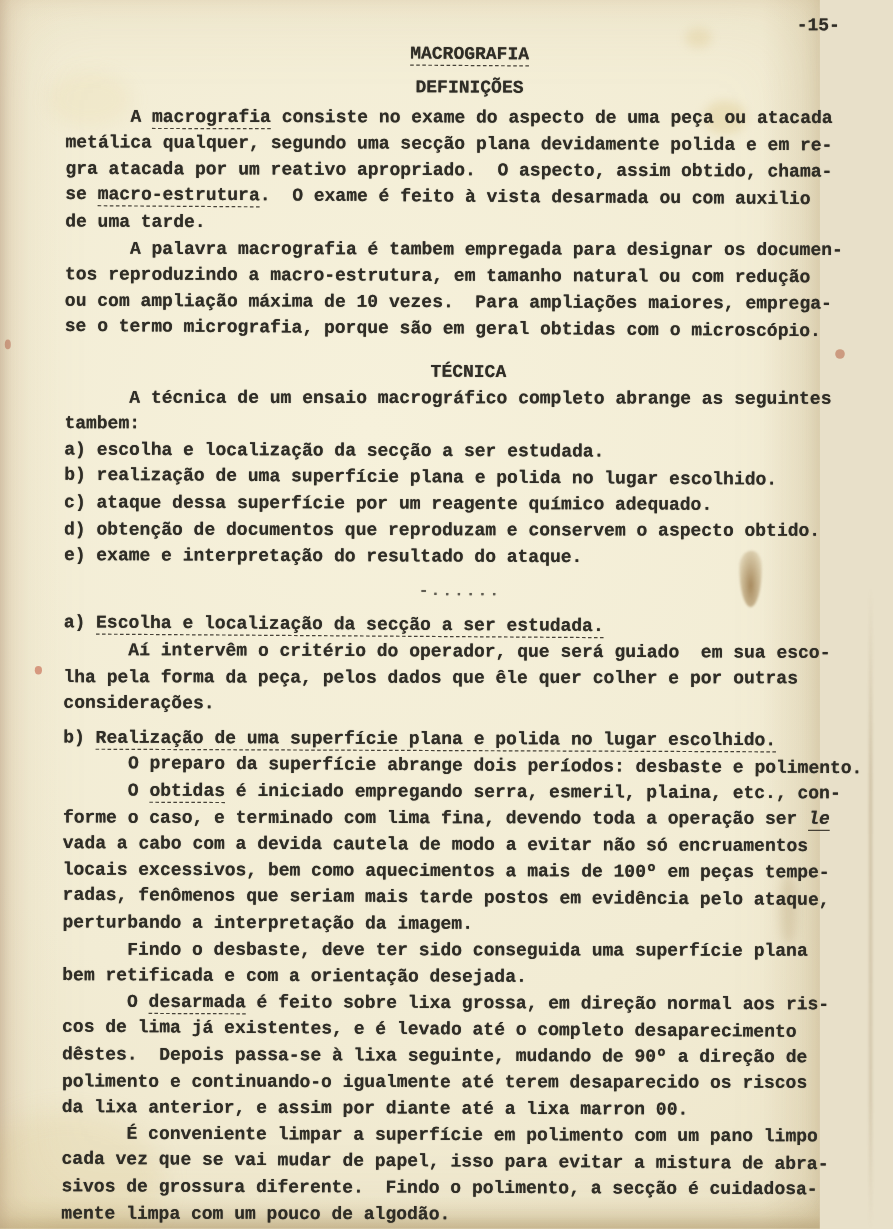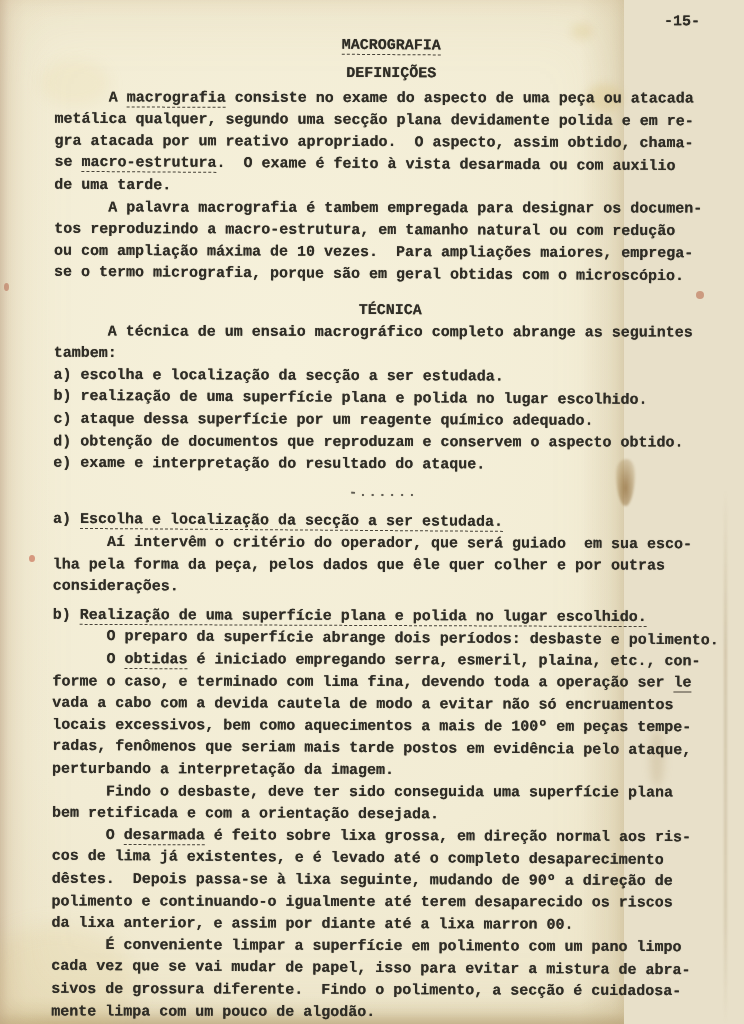--- a/index.html
+++ b/index.html
@@ -4,21 +4,21 @@
 <style>
   html, body {
     margin: 0; padding: 0;
     width: 744px; height: 1024px;
     overflow: hidden;
     background: #e8e0c9;
     font-family: "Liberation Mono", "DejaVu Sans Mono", monospace;
   }
   .paper {
     position: relative;
-    width: 624px; height: 1024px;
+    width: 683px; height: 1024px;
     background-color: #f1ebd3;
     background:
       linear-gradient(90deg, rgba(202,178,158,0.50) 0px, rgba(220,200,175,0.30) 9px, rgba(236,226,198,0.14) 26px, rgba(0,0,0,0) 50px),
       linear-gradient(0deg, rgba(168,143,95,0.36) 0px, rgba(190,170,120,0.16) 11px, rgba(0,0,0,0) 28px),
       linear-gradient(90deg, rgba(0,0,0,0) 93%, rgba(188,168,128,0.22) 99.5%),
       linear-gradient(180deg, rgba(235,222,196,0.35) 0px, rgba(0,0,0,0) 18px),
       radial-gradient(120% 90% at 45% 35%, #f6f1db 0%, #f2ecd4 55%, #ebe2c5 100%);
     box-shadow: inset 0 0 70px rgba(190,170,120,0.22), inset 0 -8px 14px rgba(148,122,75,0.22);
   }
   .stains { position: absolute; inset: 0; z-index: 1; pointer-events: none; }
@@ -47,21 +47,21 @@
   .line { height: 22px; line-height: 22px; white-space: pre; }
   .line:nth-child(5n+2) { transform: rotate(0.18deg); }
   .line:nth-child(5n+4) { transform: rotate(-0.12deg); }
   .k-pagenum  { text-align: right; }
   .k-title    { text-align: center; padding-left: 28px; margin-top: 3px; }
   .k-heading  { text-align: center; padding-left: 28px; margin-top: 6px; margin-bottom: 3px; }
   .k-heading2 { text-align: center; padding-left: 28px; margin-top: 14px; }
   .k-divider  { margin-top: 6px; margin-bottom: 4px; padding-left: 296px; font-size: 13px; letter-spacing: 2px; opacity: 0.75; }
   .k-sect     { margin-top: 7px; }
   .u  { border-bottom: 1.7px dashed rgba(55,51,42,0.92); }
-  .u2 { border-bottom: 1.7px solid rgba(55,51,42,0.92); }
+  .u2 { border-bottom: 1.7px solid rgba(55,51,42,0.92); font-style: italic; }
 </style>
 </head>
 <body>
 
 <div class="paper">
   <div class="stains">
     <div class="stain stain-yellow-a"></div>
     <div class="stain stain-yellow-b"></div>
     <div class="stain stain-brown-drop"></div>
     <div class="stain stain-red-dot"></div>

